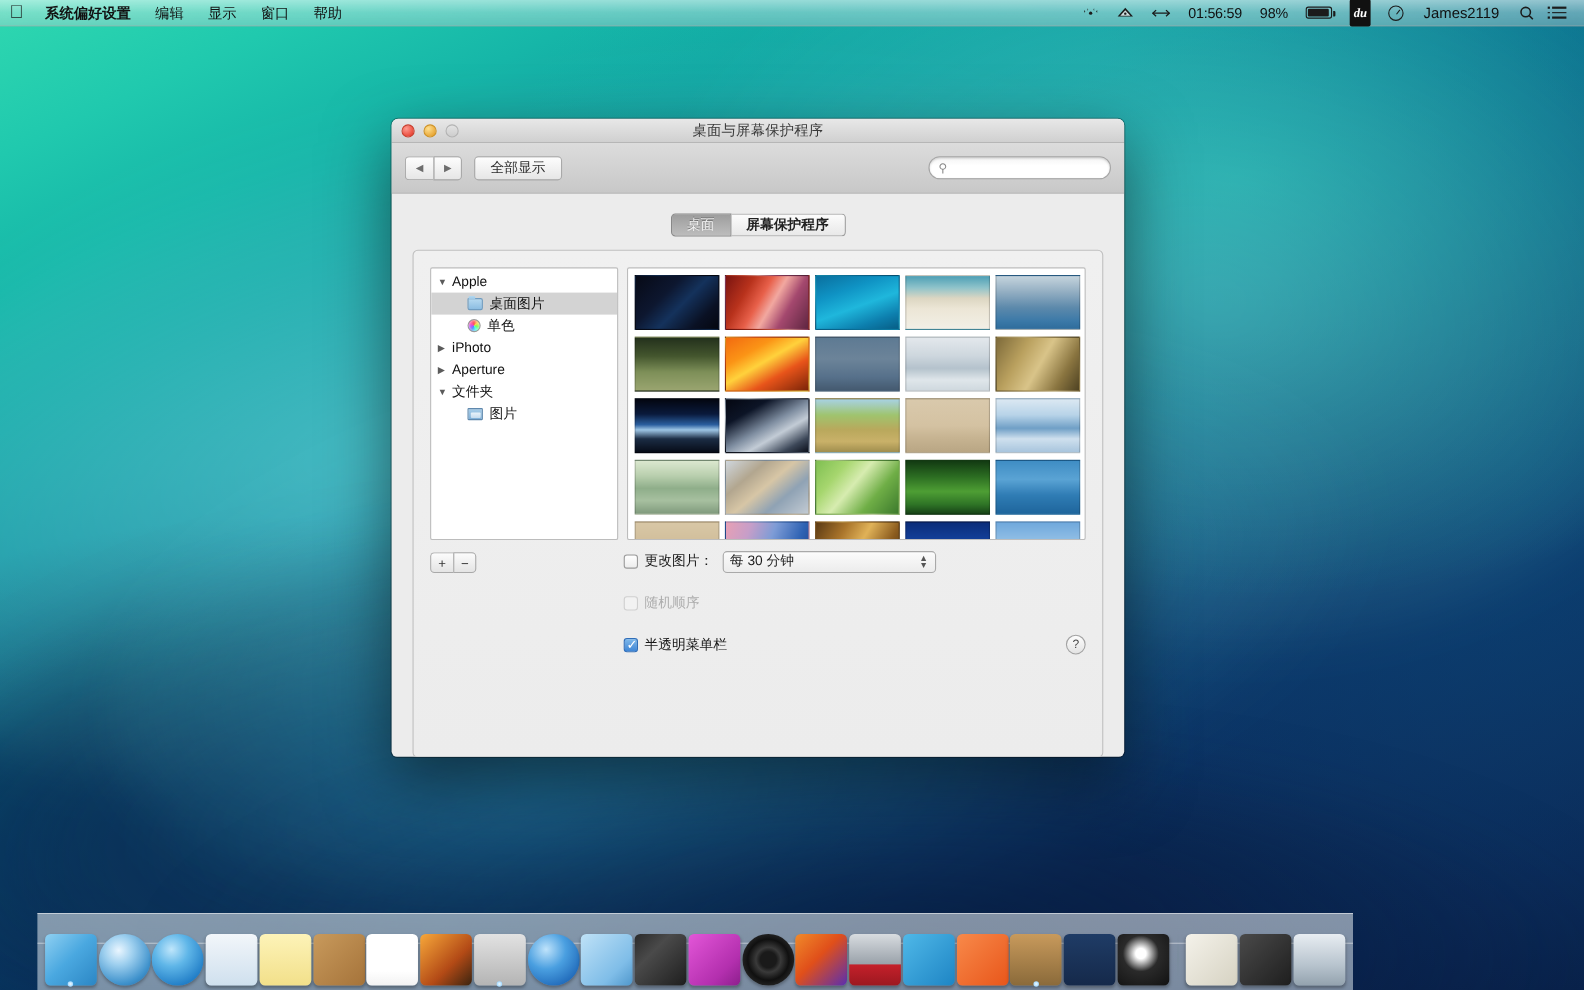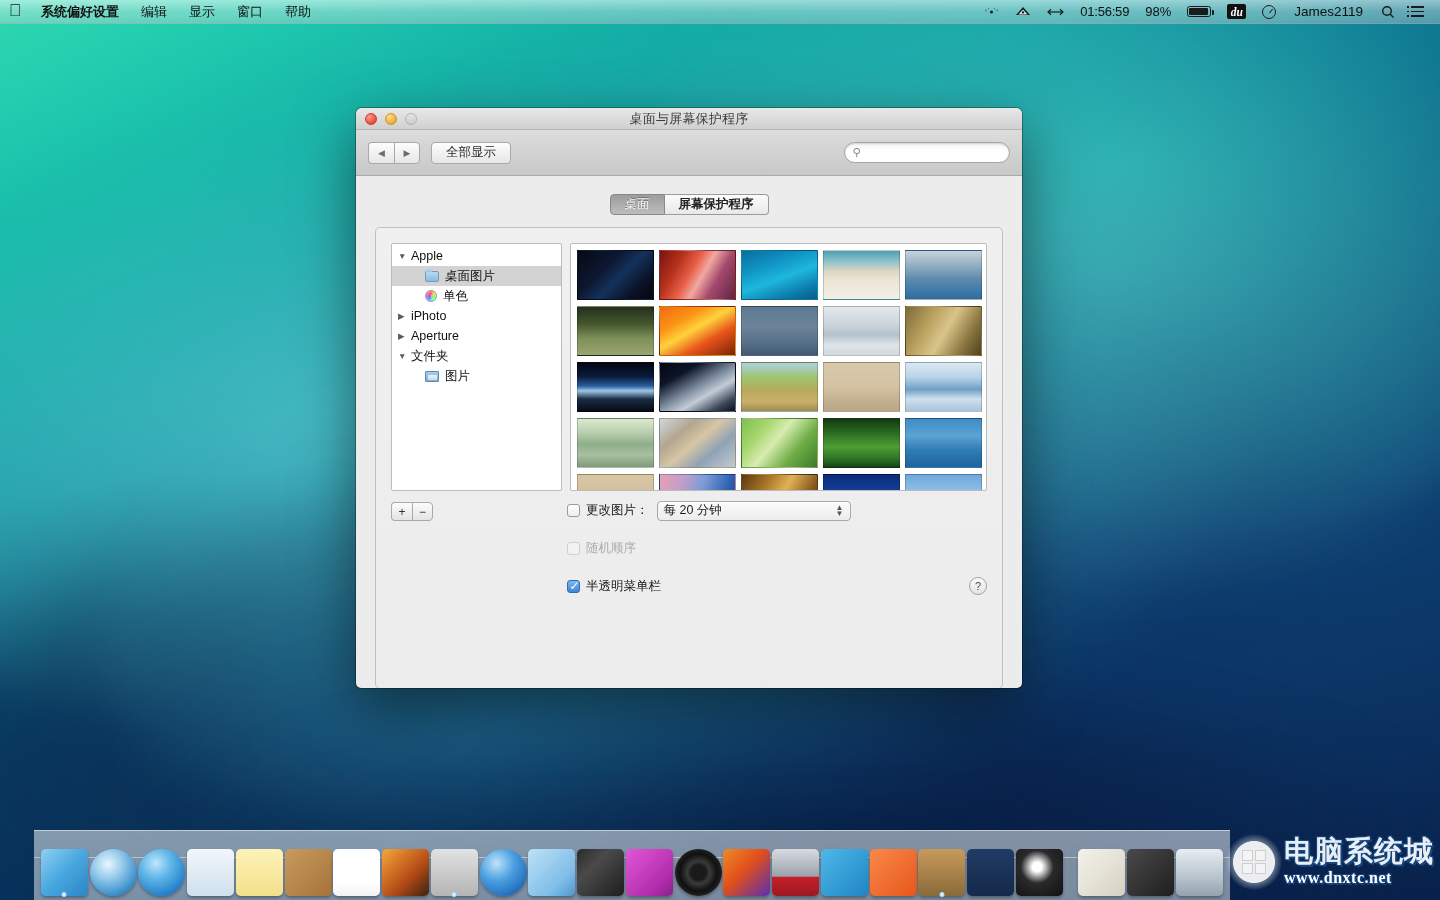--- a/index.html
+++ b/index.html
@@ -63,21 +63,21 @@
   #menu-right { margin-left: auto; display: flex; align-items: center; height: 24px; padding-right: 8px; }
   .mb-icon { padding: 0 8px; height: 24px; display: flex; align-items: center; font-size: 13px; color: #1b1b1b; }
   .mb-text { padding: 0 8px; height: 24px; line-height: 24px; font-size: 13px; color:#101010; }
   .mb-time { font-size: 13px; letter-spacing: -0.2px; text-align: center; }
   .user-name { font-size: 13.5px; padding: 0 10px; }
   
   .batt { position: relative; width: 24px; height: 11px; border: 1.2px solid #1b1b1b; border-radius: 2.5px; }
   .batt::after { content:""; position:absolute; right:-4px; top:3px; width:2.5px; height:5px; background:#1b1b1b; border-radius:0 1px 1px 0; }
   .batt-fill { position:absolute; left:1px; top:1px; bottom:1px; width:86%; background:#1b1b1b; border-radius:1px; }
   
-  .du-icon { width: 19px; height: 15px; background:#111; color:#fff; border-radius:2px;
+  .du-icon { width: 19px; height: 25px; background:#111; color:#fff; border-radius:2px;
     font-family:"Liberation Serif", serif; font-style:italic; font-weight:bold; font-size:11.5px;
     display:flex; align-items:center; justify-content:center; }
   .clock-ring { width:14px; height:14px; border:1.3px solid #1b1b1b; border-radius:50%; position:relative; }
   .clock-ring::after { content:""; position:absolute; left:6px; top:2.5px; width:1.2px; height:5px; background:#1b1b1b; transform-origin:bottom center; transform:rotate(38deg); }
   .list-glyph { display:flex; flex-direction:column; gap:2.5px; }
   .list-glyph i { display:block; width:13px; height:1.8px; background:#1b1b1b; position:relative; }
   .list-glyph i::before { content:""; position:absolute; left:-4px; top:0; width:1.8px; height:1.8px; background:#1b1b1b; }
 
   
   #prefwin {
@@ -463,21 +463,21 @@
         <div id="bottom">
           <div id="pm">
             <div class="pm-btn">+</div>
             <div class="pm-btn">−</div>
           </div>
           <div id="optcol">
             <div class="optrow">
               <span class="cbx"></span>
               <span>更改图片：</span>
               <span class="popup">
-                <span>每 20 分钟</span>
+                <span>每 30 分钟</span>
                 <span class="popup-arrows">
                     <span>▲</span>
                     <span>▼</span>
                   </span>
               </span>
             </div>
             <div class="optrow disabled">
               <span class="cbx"></span>
               <span>随机顺序</span>
             </div>
@@ -565,28 +565,14 @@
         <div class="di sq" style="background: linear-gradient(135deg, rgb(244, 242, 234), rgb(214, 210, 194));"></div>
       </div>
       <div class="dockitem">
         <div class="di sq" style="background: linear-gradient(135deg, rgb(74, 74, 74), rgb(30, 30, 30));"></div>
       </div>
       <div class="dockitem">
         <div class="di sq" style="background: linear-gradient(rgb(232, 237, 242) 0%, rgb(184, 196, 206) 60%, rgb(147, 162, 174) 100%);"></div>
       </div>
     </div>
 
-  <div id="watermark">
-    <div class="wm-logo">
-      <span class="wm-win">
-          <span></span>
-          <span></span>
-          <span></span>
-          <span></span>
-        </span>
-    </div>
-    <div class="wm-text">
-      <div class="wm-cn">电脑系统城</div>
-      <div class="wm-url">www.dnxtc.net</div>
-    </div>
-  </div>
 
 </div>
 
 </body></html>

